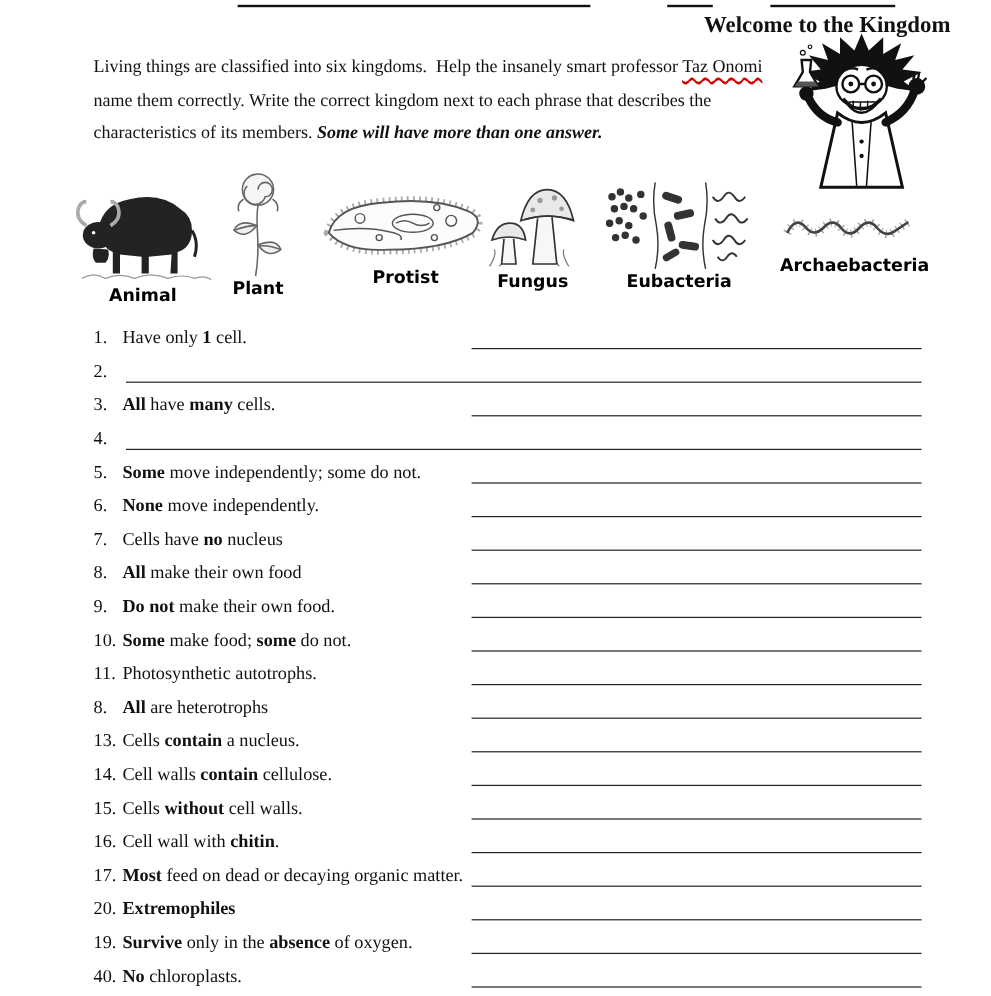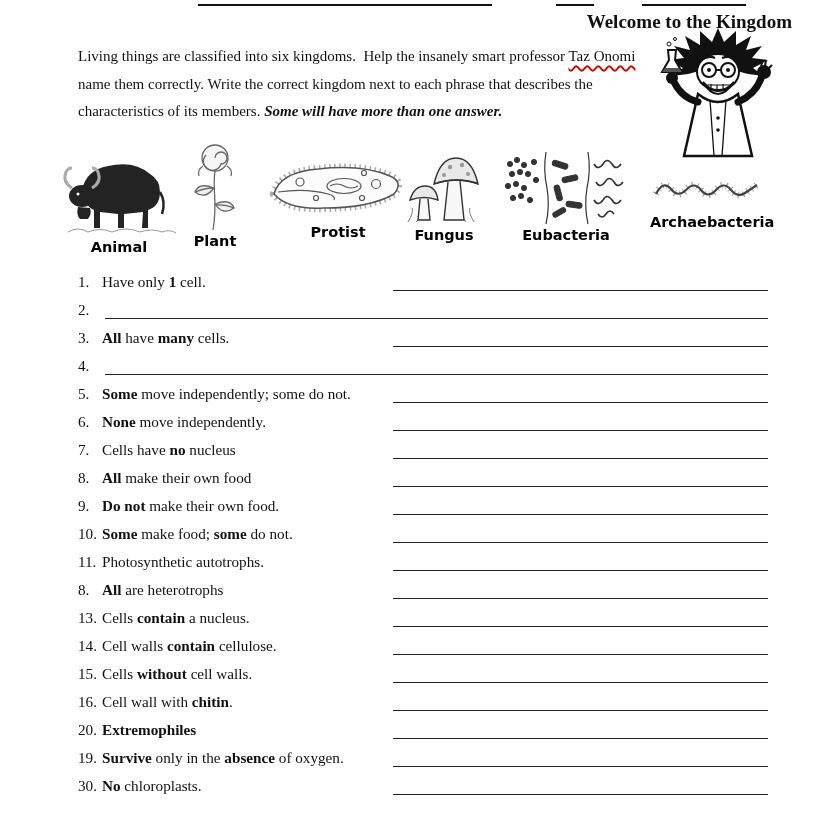--- a/index.html
+++ b/index.html
@@ -256,27 +256,32 @@
       <span class="q-num">15.</span>
       <span class="q-text"><span>Cells </span><b>without</b><span> cell walls.</span></span>
       <span class="q-blank"></span>
     </div>
     <div class="q-row">
       <span class="q-num">16.</span>
       <span class="q-text"><span>Cell wall with </span><b>chitin</b><span>.</span></span>
       <span class="q-blank"></span>
     </div>
     <div class="q-row">
+      <span class="q-num">17.</span>
+      <span class="q-text"><b>Most</b><span> feed on dead or decaying organic matter. </span></span>
+      <span class="q-blank"></span>
+    </div>
+    <div class="q-row">
       <span class="q-num">20.</span>
       <span class="q-text"><b>Extremophiles</b></span>
       <span class="q-blank"></span>
     </div>
     <div class="q-row">
       <span class="q-num">19.</span>
       <span class="q-text"><b>Survive</b><span> only in the </span><b>absence</b><span> of oxygen.</span></span>
       <span class="q-blank"></span>
     </div>
     <div class="q-row">
-      <span class="q-num">30.</span>
+      <span class="q-num">40.</span>
       <span class="q-text"><b>No</b><span> chloroplasts.</span></span>
       <span class="q-blank"></span>
     </div>
   </div>
 
 </body></html>

